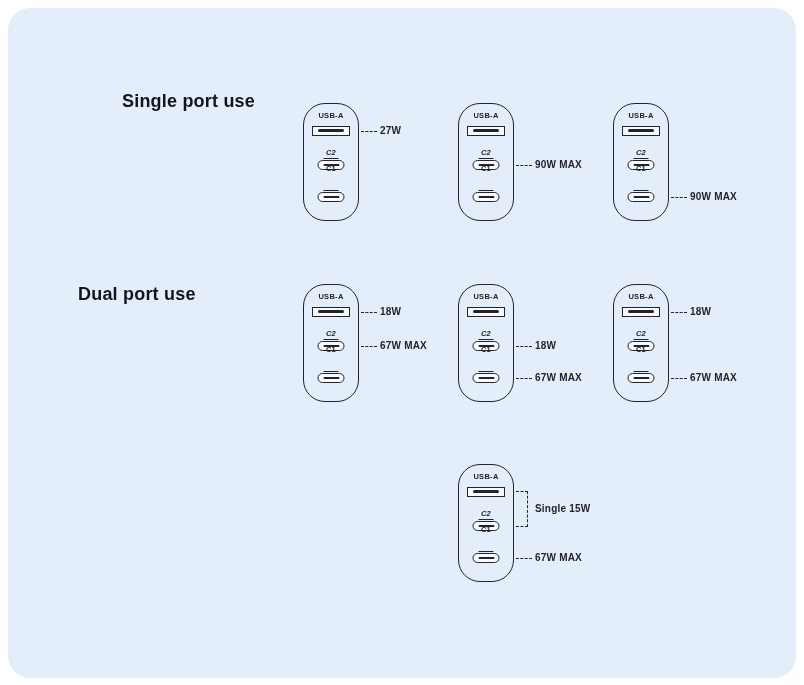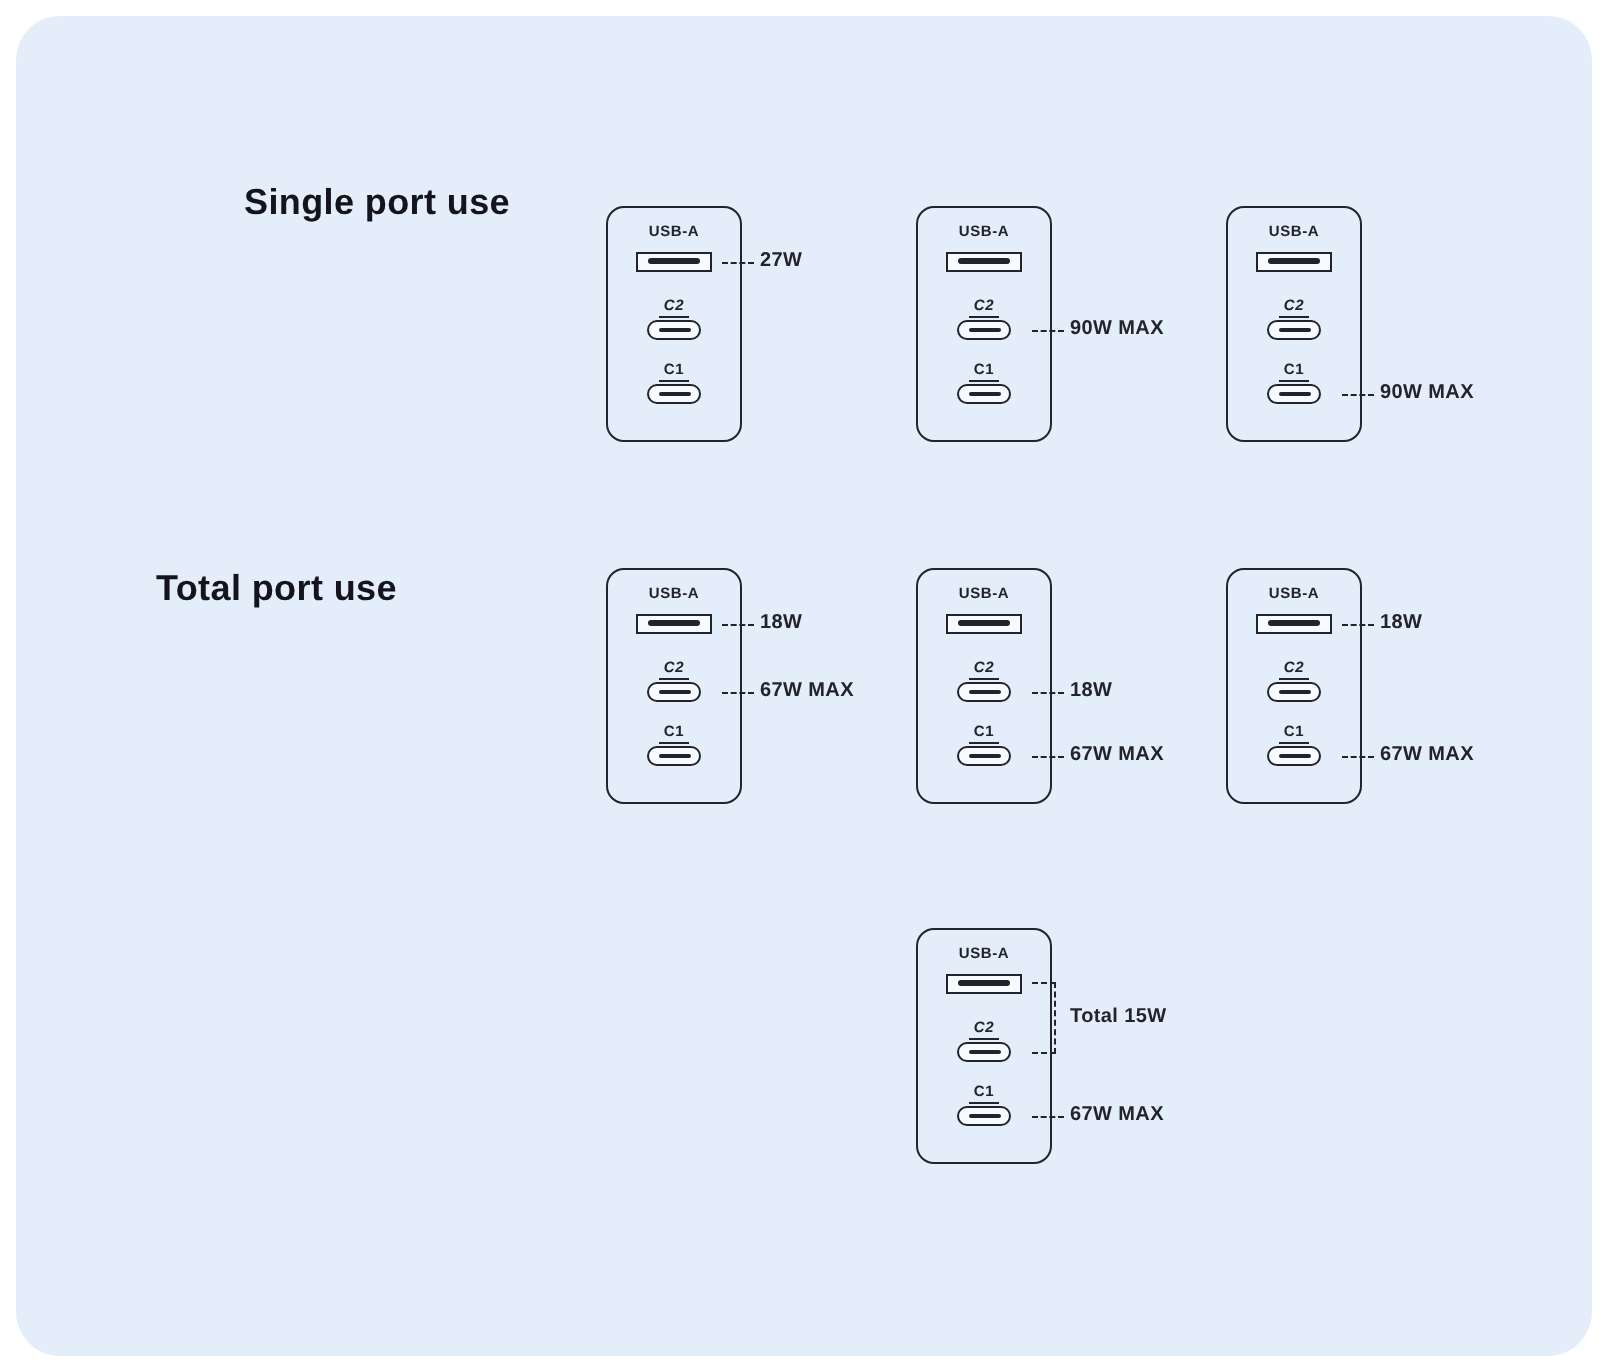--- a/index.html
+++ b/index.html
@@ -28,39 +28,39 @@
     position:absolute;
     font-size:18px;
     font-weight:bold;
     color:var(--text);
     letter-spacing:0.2px;
     line-height:1;
     white-space:nowrap;
   }
   .charger{
     position:absolute;
-    width:68px;height:118px;
+    width:56px;height:118px;
     border:1.5px solid var(--line);
-    border-radius:9px;
+    border-radius:22px;
     box-sizing:border-box;
     background:transparent;
   }
   .port-label{
     position:absolute;
     left:0;width:100%;
     text-align:center;
     font-size:7.5px;
     font-weight:bold;
     letter-spacing:0.3px;
     color:var(--line);
     line-height:1;
   }
   .usba-label{top:8px;}
   .c2-label{top:45px;font-style:italic;}
-  .c1-label{top:77px;}
+  .c1-label{top:61px;}
   .label-underline{
     position:absolute;
     left:50%;transform:translateX(-50%);
     width:15px;height:1.3px;
     background:var(--line);
   }
   .c2-underline{top:54px;}
   .c1-underline{top:86px;}
   .usba-rect{
     position:absolute;
@@ -190,21 +190,21 @@
     <div class="port-label c1-label">C1</div>
     <div class="label-underline c1-underline"></div>
     <div class="pill c1-pill">
       <div class="pill-line"></div>
     </div>
   </div>
     <div class="anno" style="left: 671px; top: 197px;">
       <div class="anno-dash"></div>
       <div class="anno-label">90W MAX</div>
     </div>
-    <div class="section-title" style="left: 78px; top: 285px;">Total port use</div>
+    <div class="section-title" style="left: 78px; top: 285px;">Dual port use</div>
     <div class="charger" style="left: 303px; top: 284px;">
     <div class="port-label usba-label">USB-A</div>
     <div class="usba-rect">
       <div class="usba-bar"></div>
     </div>
     <div class="port-label c2-label">C2</div>
     <div class="label-underline c2-underline"></div>
     <div class="pill c2-pill">
       <div class="pill-line"></div>
     </div>
@@ -280,18 +280,18 @@
     <div class="pill c2-pill">
       <div class="pill-line"></div>
     </div>
     <div class="port-label c1-label">C1</div>
     <div class="label-underline c1-underline"></div>
     <div class="pill c1-pill">
       <div class="pill-line"></div>
     </div>
   </div>
     <div class="bracket" style="left: 516px; top: 491px; height: 36px;"></div>
-    <div class="bracket-text" style="left: 535px; top: 509px;">Total 15W</div>
+    <div class="bracket-text" style="left: 535px; top: 509px;">Single 15W</div>
     <div class="anno" style="left: 516px; top: 558px;">
       <div class="anno-dash"></div>
       <div class="anno-label">67W MAX</div>
     </div>
   </div>
 
 </body></html>

